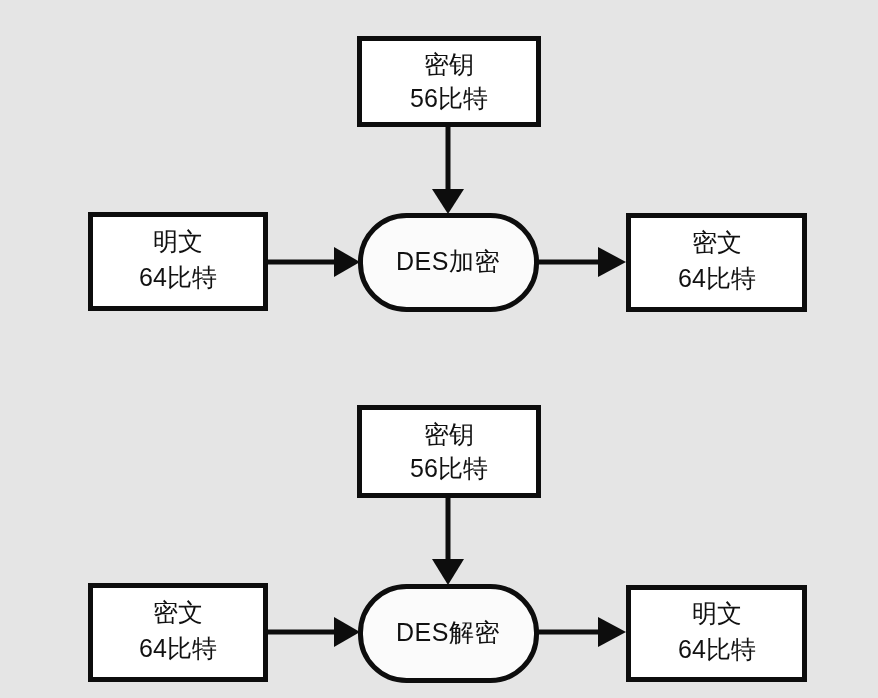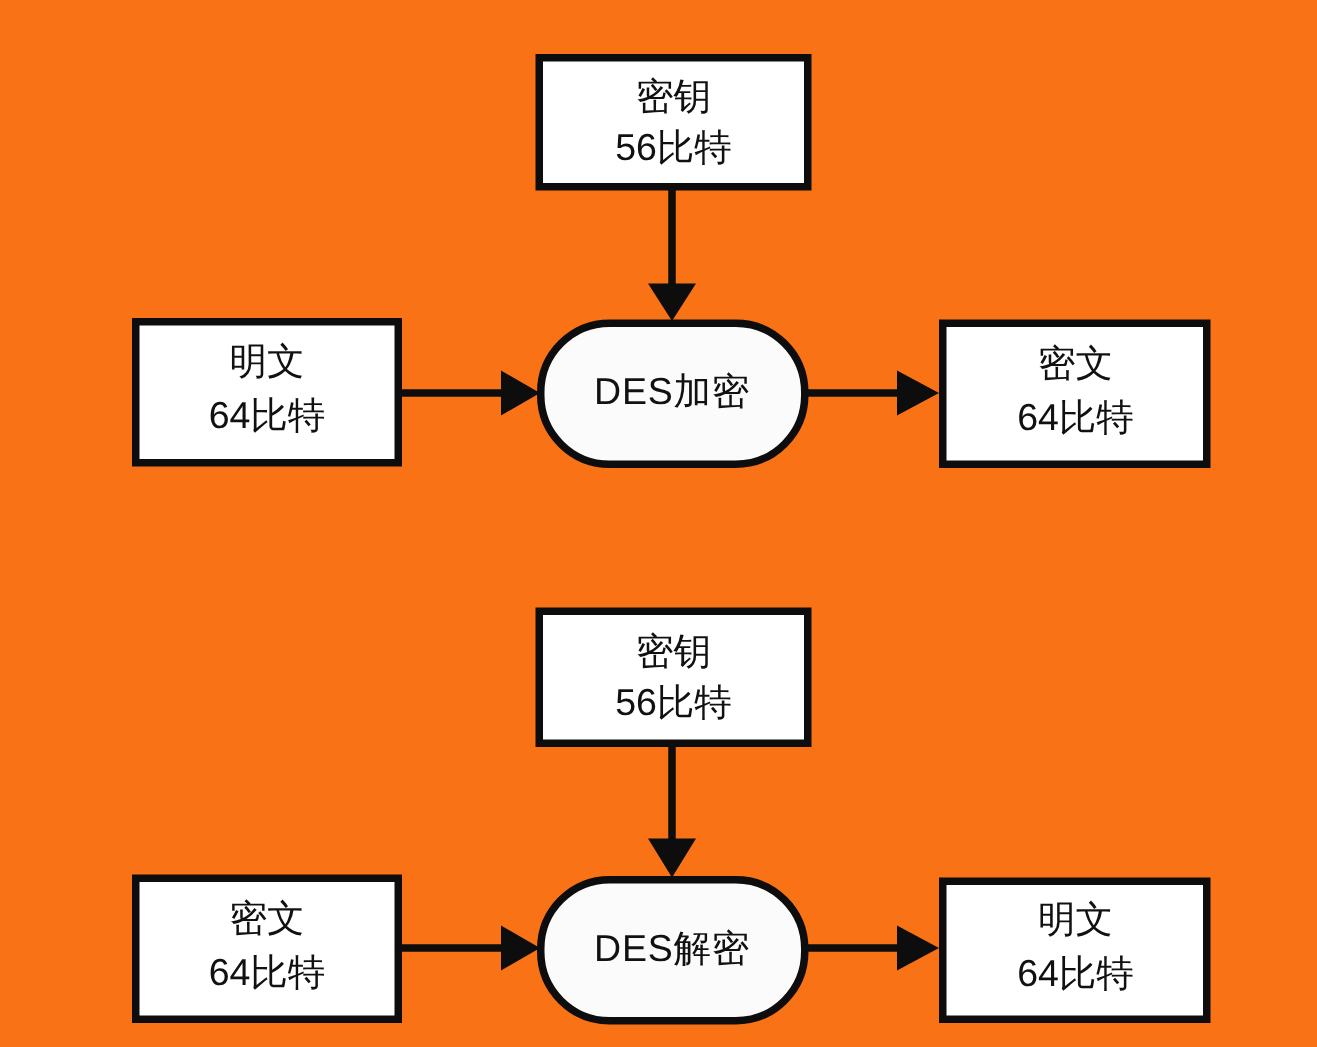--- a/index.html
+++ b/index.html
@@ -10,21 +10,21 @@
   body {
     width: 878px;
     height: 698px;
     overflow: hidden;
     font-family: "Liberation Sans", "DejaVu Sans", sans-serif;
   }
   #diagram-canvas {
     position: relative;
     width: 878px;
     height: 698px;
-    background: #f97316;
+    background: #e5e5e5;
   }
   svg.diagram-svg {
     position: absolute;
     top: 0;
     left: 0;
     width: 878px;
     height: 698px;
     display: block;
   }
   .node-rect {

